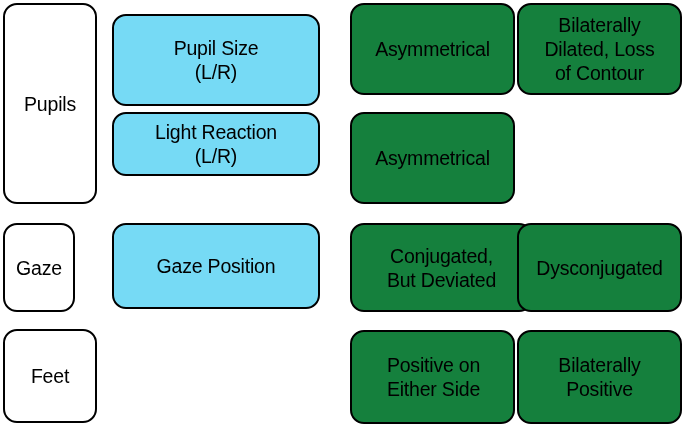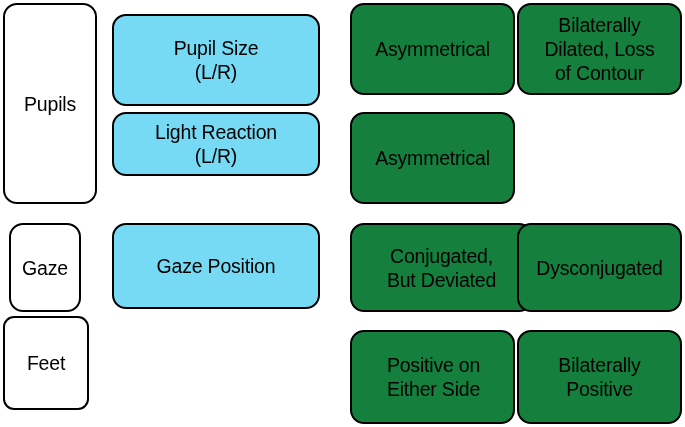--- a/index.html
+++ b/index.html
@@ -37,22 +37,22 @@
   }
   .cell.cat   { background: #ffffff; }
   .cell.item  { background: #76daf5; }
   .cell.score { background: #15803d; }
 </style>
 </head>
 <body>
 
 <div id="chart">
     <div class="cell cat" style="left: 3px; top: 3px; width: 94px; height: 201px;">Pupils</div>
-    <div class="cell cat" style="left: 9px; top: 223px; width: 72px; height: 89px;">Gaze</div>
-    <div class="cell cat" style="left: 3px; top: 316px; width: 86px; height: 94px; border-radius: 11px;">Feet</div>
+    <div class="cell cat" style="left: 3px; top: 223px; width: 72px; height: 89px;">Gaze</div>
+    <div class="cell cat" style="left: 3px; top: 329px; width: 94px; height: 94px;">Feet</div>
     <div class="cell item" style="left: 112px; top: 3px; width: 208px; height: 92px; margin-top: 11px;">Pupil Size
 (L/R)</div>
     <div class="cell item" style="left: 112px; top: 112px; width: 208px; height: 64px;">Light Reaction
 (L/R)</div>
     <div class="cell item" style="left: 112px; top: 223px; width: 208px; height: 86px;">Gaze Position</div>
     <div class="cell score" style="left: 350px; top: 3px; width: 165px; height: 92px;">Asymmetrical</div>
     <div class="cell score" style="left: 517px; top: 3px; width: 165px; height: 92px;">Bilaterally
 Dilated, Loss
 of Contour</div>
     <div class="cell score" style="left: 350px; top: 112px; width: 165px; height: 92px;">Asymmetrical</div>

